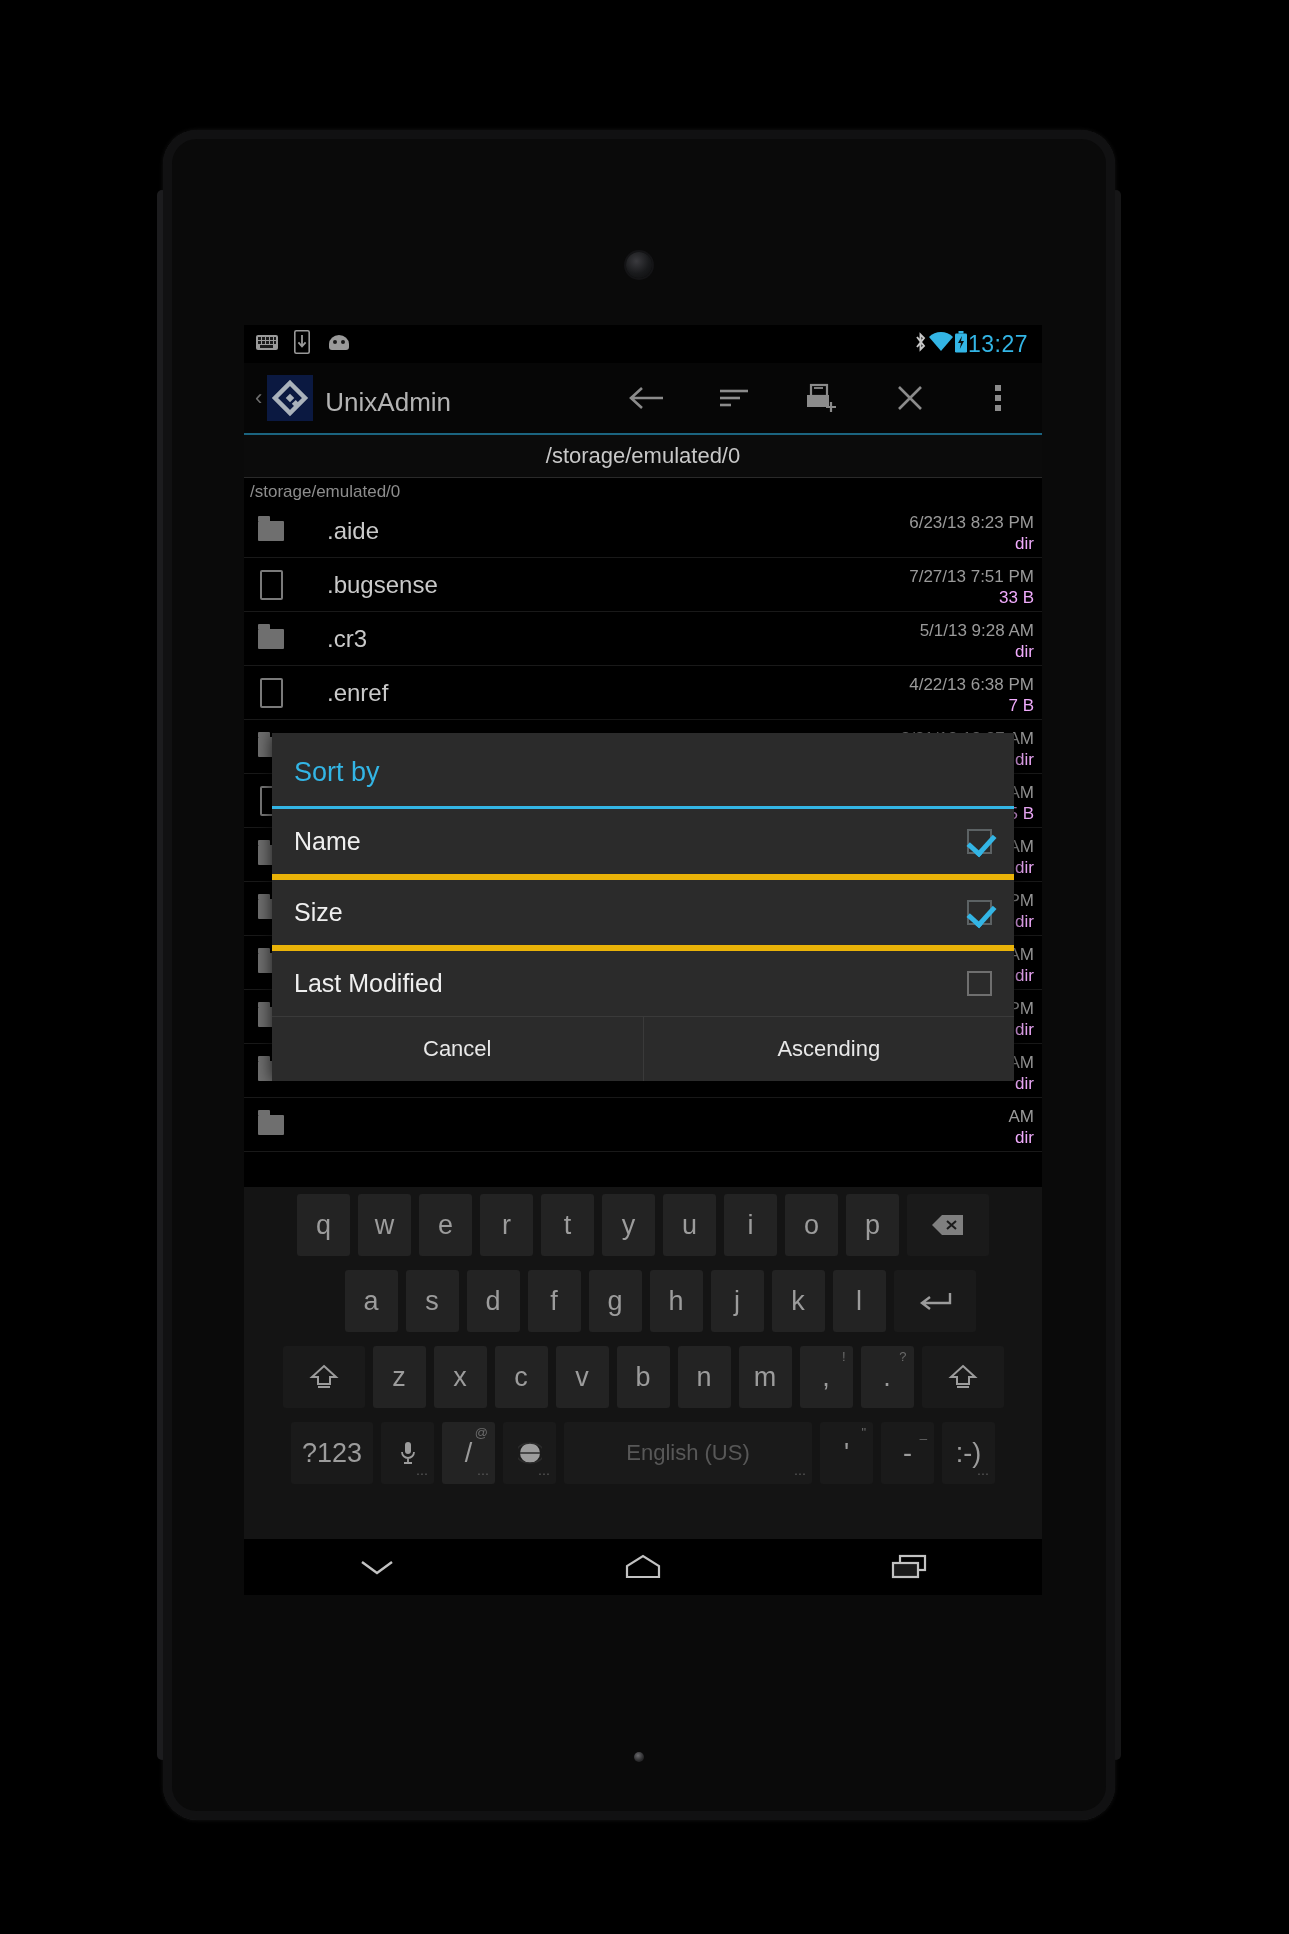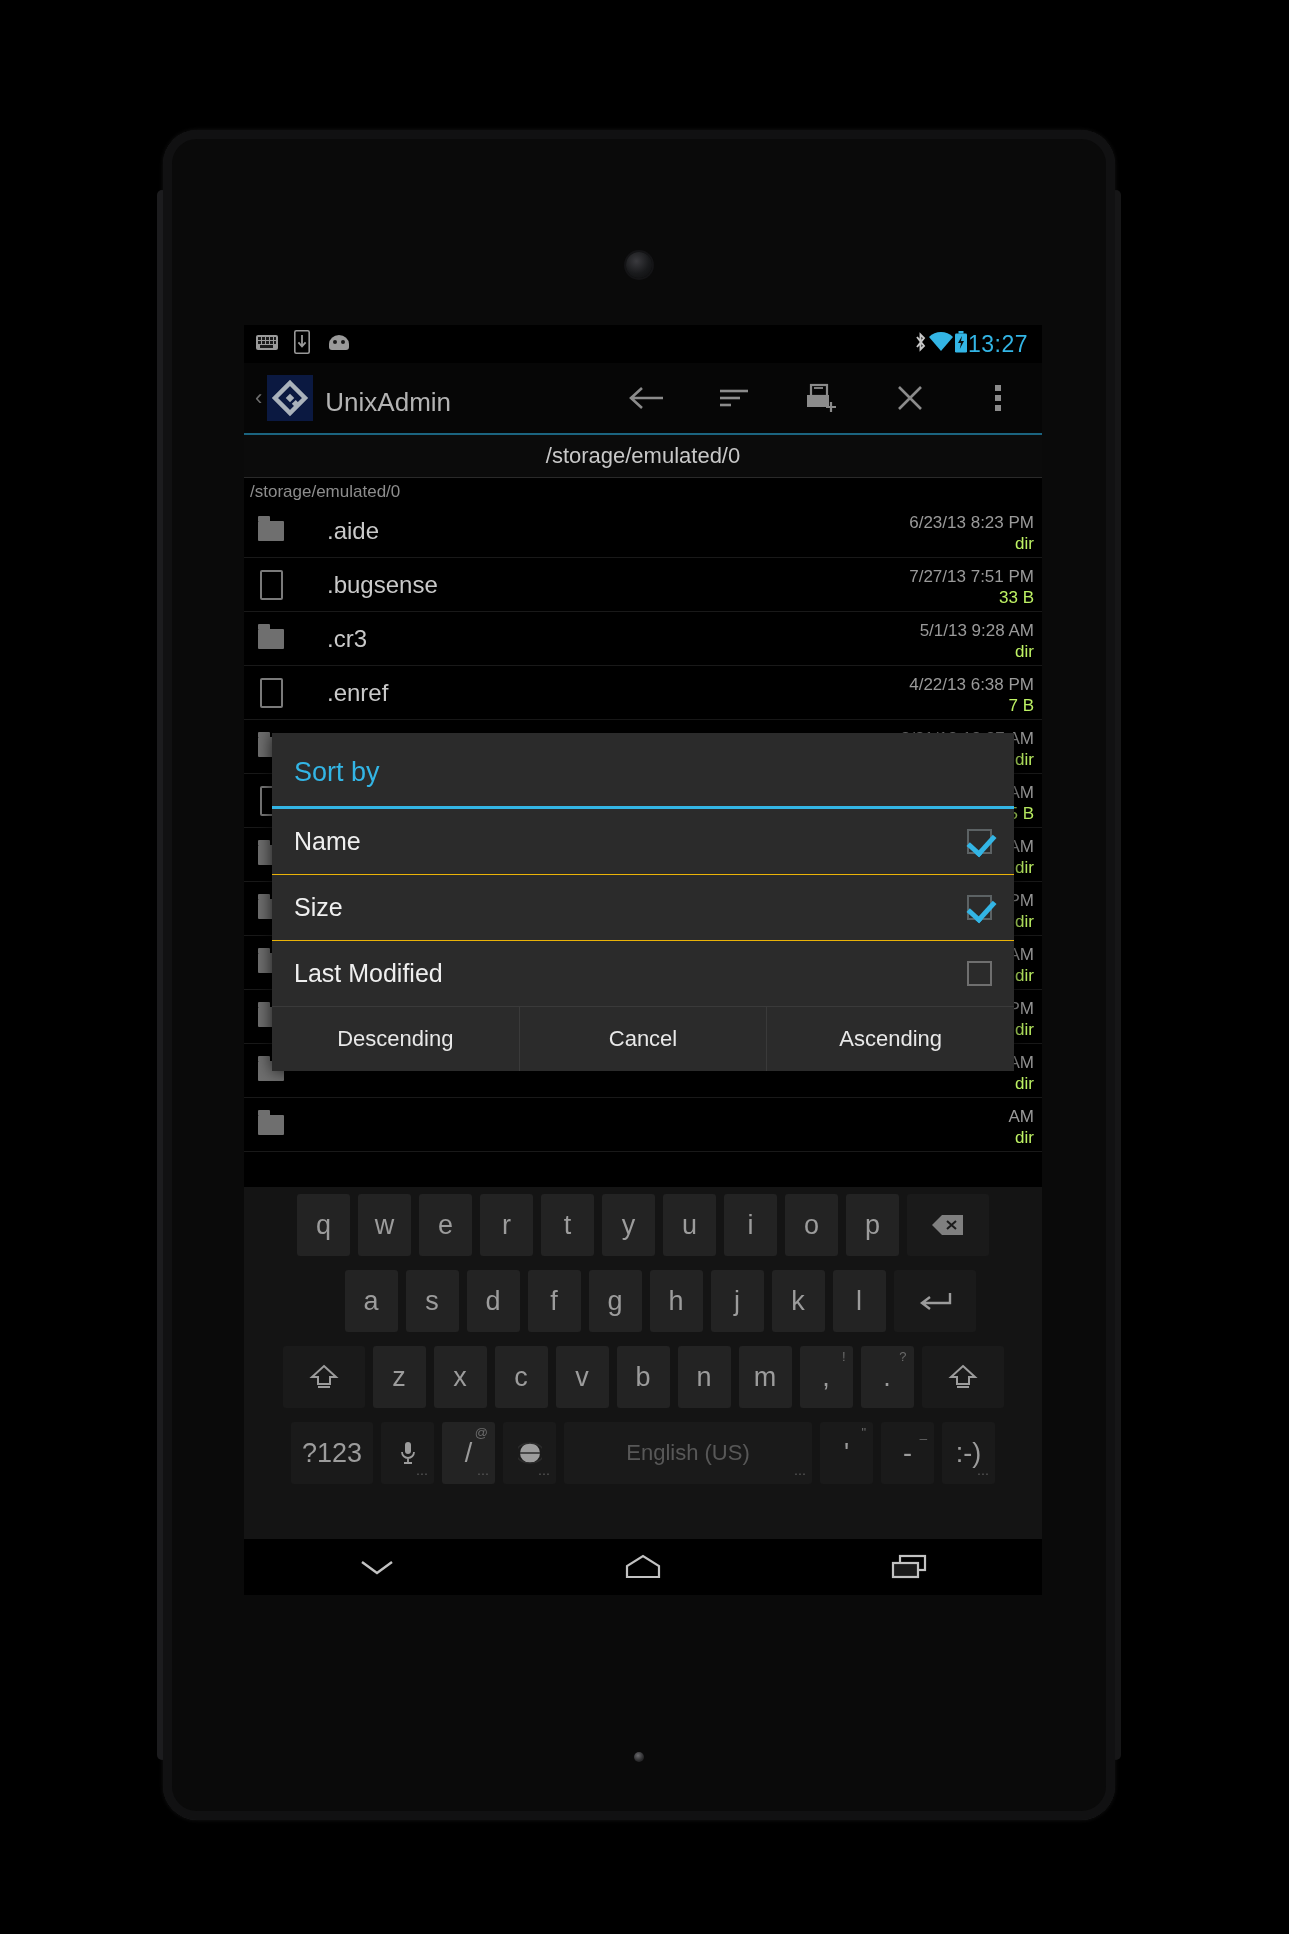--- a/index.html
+++ b/index.html
@@ -79,38 +79,38 @@
   .filelist { position:relative; background:#000; }
   .row {
     position:relative; height:53px;
     border-bottom:1px solid #191919;
     display:flex; align-items:center;gap:29px;
   }
   .row .icon-cell { width:54px; display:flex; justify-content:center; align-items:center; }
   .row .name { color:#c9c9c9; font-size:24px; }
   .row .meta { position:absolute; right:8px; top:8px; text-align:right; }
   .row .meta .d { color:#9a9a9a; font-size:17px; line-height:21px; display:block;}
-  .row .meta .s { color:#bef264; font-size:17px; line-height:22px; display:block;}
+  .row .meta .s { color:#f0abfc; font-size:17px; line-height:22px; display:block;}
 
   .folder-ico { width:26px; height:20px; background:#6f6f6f; position:relative; border-radius:1px;}
   .folder-ico:before{content:""; position:absolute; left:0; top:-5px; width:12px; height:5px; background:#6f6f6f; border-radius:1px 1px 0 0;}
   .file-ico { width:19px; height:26px; border:2px solid #7a7a7a; border-radius:2px; }
 
   
   .scrim { position:absolute; left:0; top:0; width:100%; height:100%; background:transparent; }
   .dialog {
     position:absolute; left:28px; top:408px; width:742px;
     background:#2b2b2b;
     box-shadow:0 0 16px rgba(0,0,0,.8);
   }
   .dlg-title { color:#33b5e5; font-size:27px; padding:24px 22px 18px 22px; }
   .dlg-rule { height:3px; background:#33b5e5; }
   .dlg-opt {
     height:65px; display:flex; align-items:center; justify-content:space-between;
-    padding:0 22px; border-bottom:1px solid #eab308;
+    padding:0 22px; border-bottom:6px solid #eab308;
   }
   .dlg-opt:last-of-type { border-bottom:none; }
   .dlg-opt .lbl { color:#efefef; font-size:25px; }
   .cb { width:25px; height:25px; border:2px solid #6f6f6f; box-sizing:border-box; position:relative; }
   .cb.on { border-color:#5c6264; }
   .cb.on:after{
     content:""; position:absolute; left:4px; top:-2px; width:12px; height:21px;
     border:solid #33b5e5; border-width:0 5px 5px 0; transform:rotate(42deg);
   }
   .dlg-actions { display:flex; border-top:1px solid #3a3a3a; }
@@ -406,21 +406,20 @@
             <div class="dlg-opt">
               <span class="lbl">Size</span>
               <span class="cb on"></span>
             </div>
             <div class="dlg-opt">
               <span class="lbl">Last Modified</span>
               <span class="cb"></span>
             </div>
           </div>
         <div class="dlg-actions" id="dlg-actions">
-            <div class="dlg-btn">Descending</div>
             <div class="dlg-btn">Cancel</div>
             <div class="dlg-btn">Ascending</div>
           </div>
       </div>
     </div>
 
     <div class="keyboard">
       <div class="krow" id="kb-row1">
           <div class="key">q</div>
           <div class="key">w</div>

